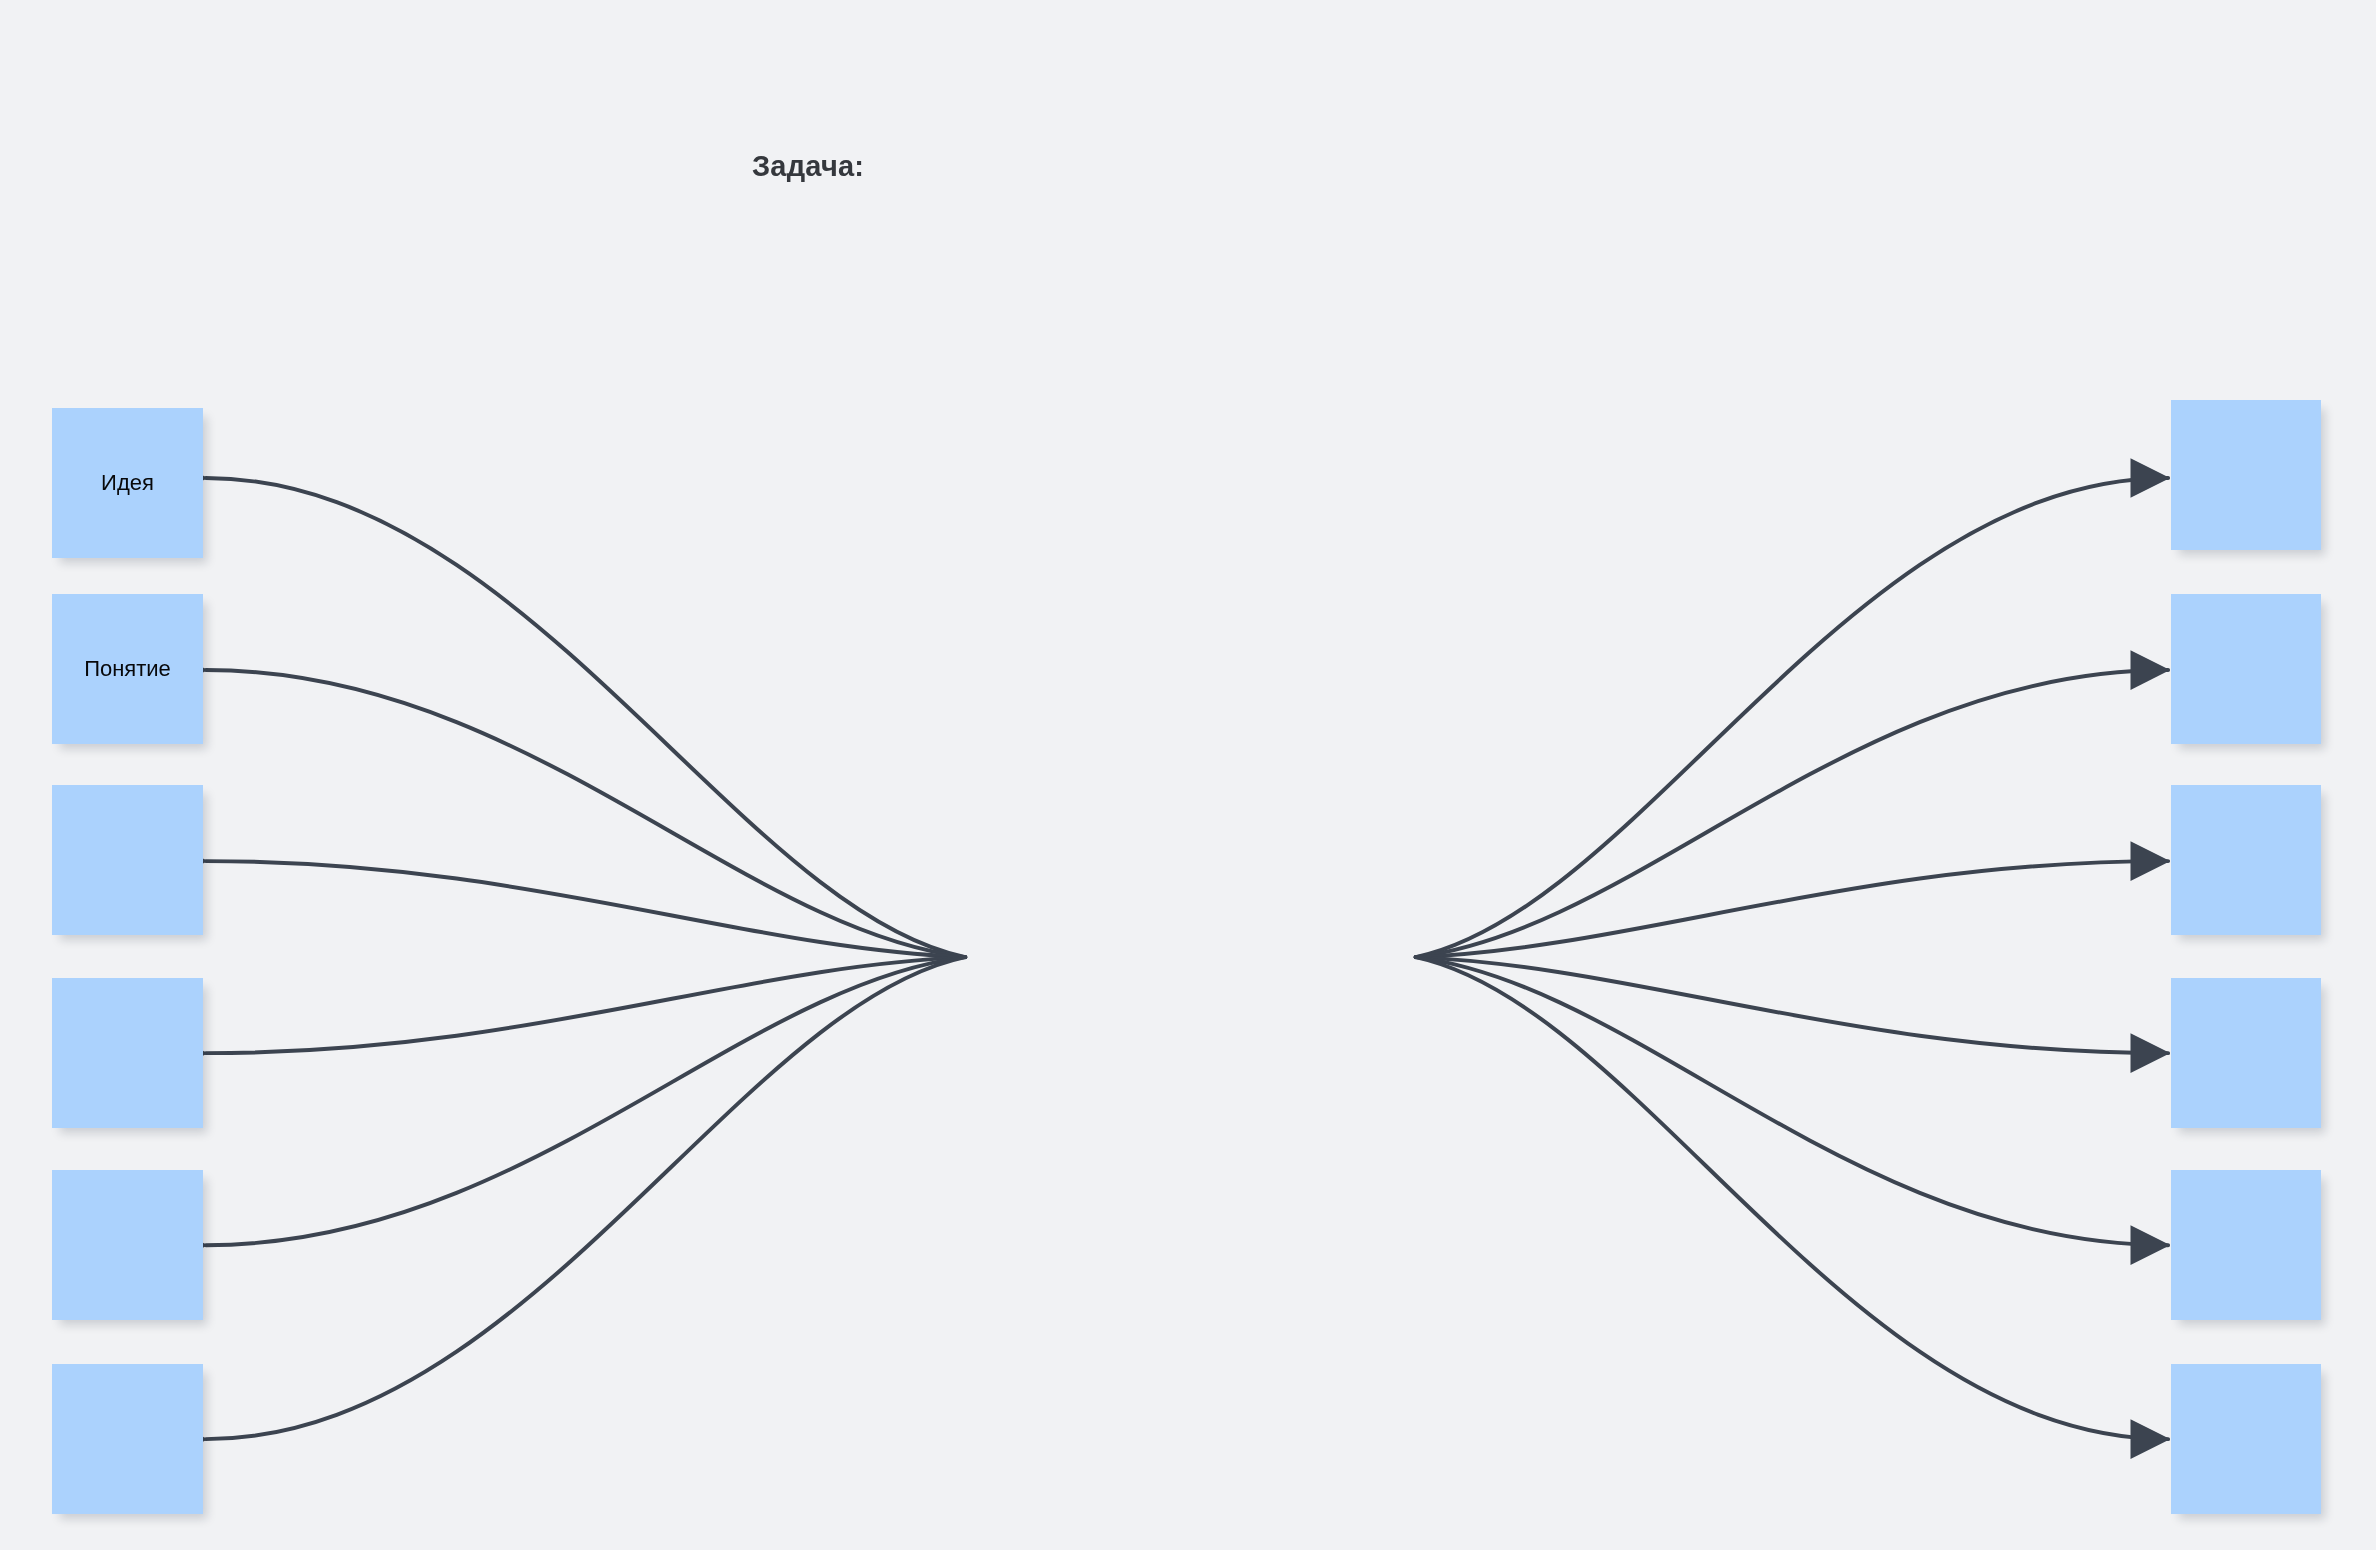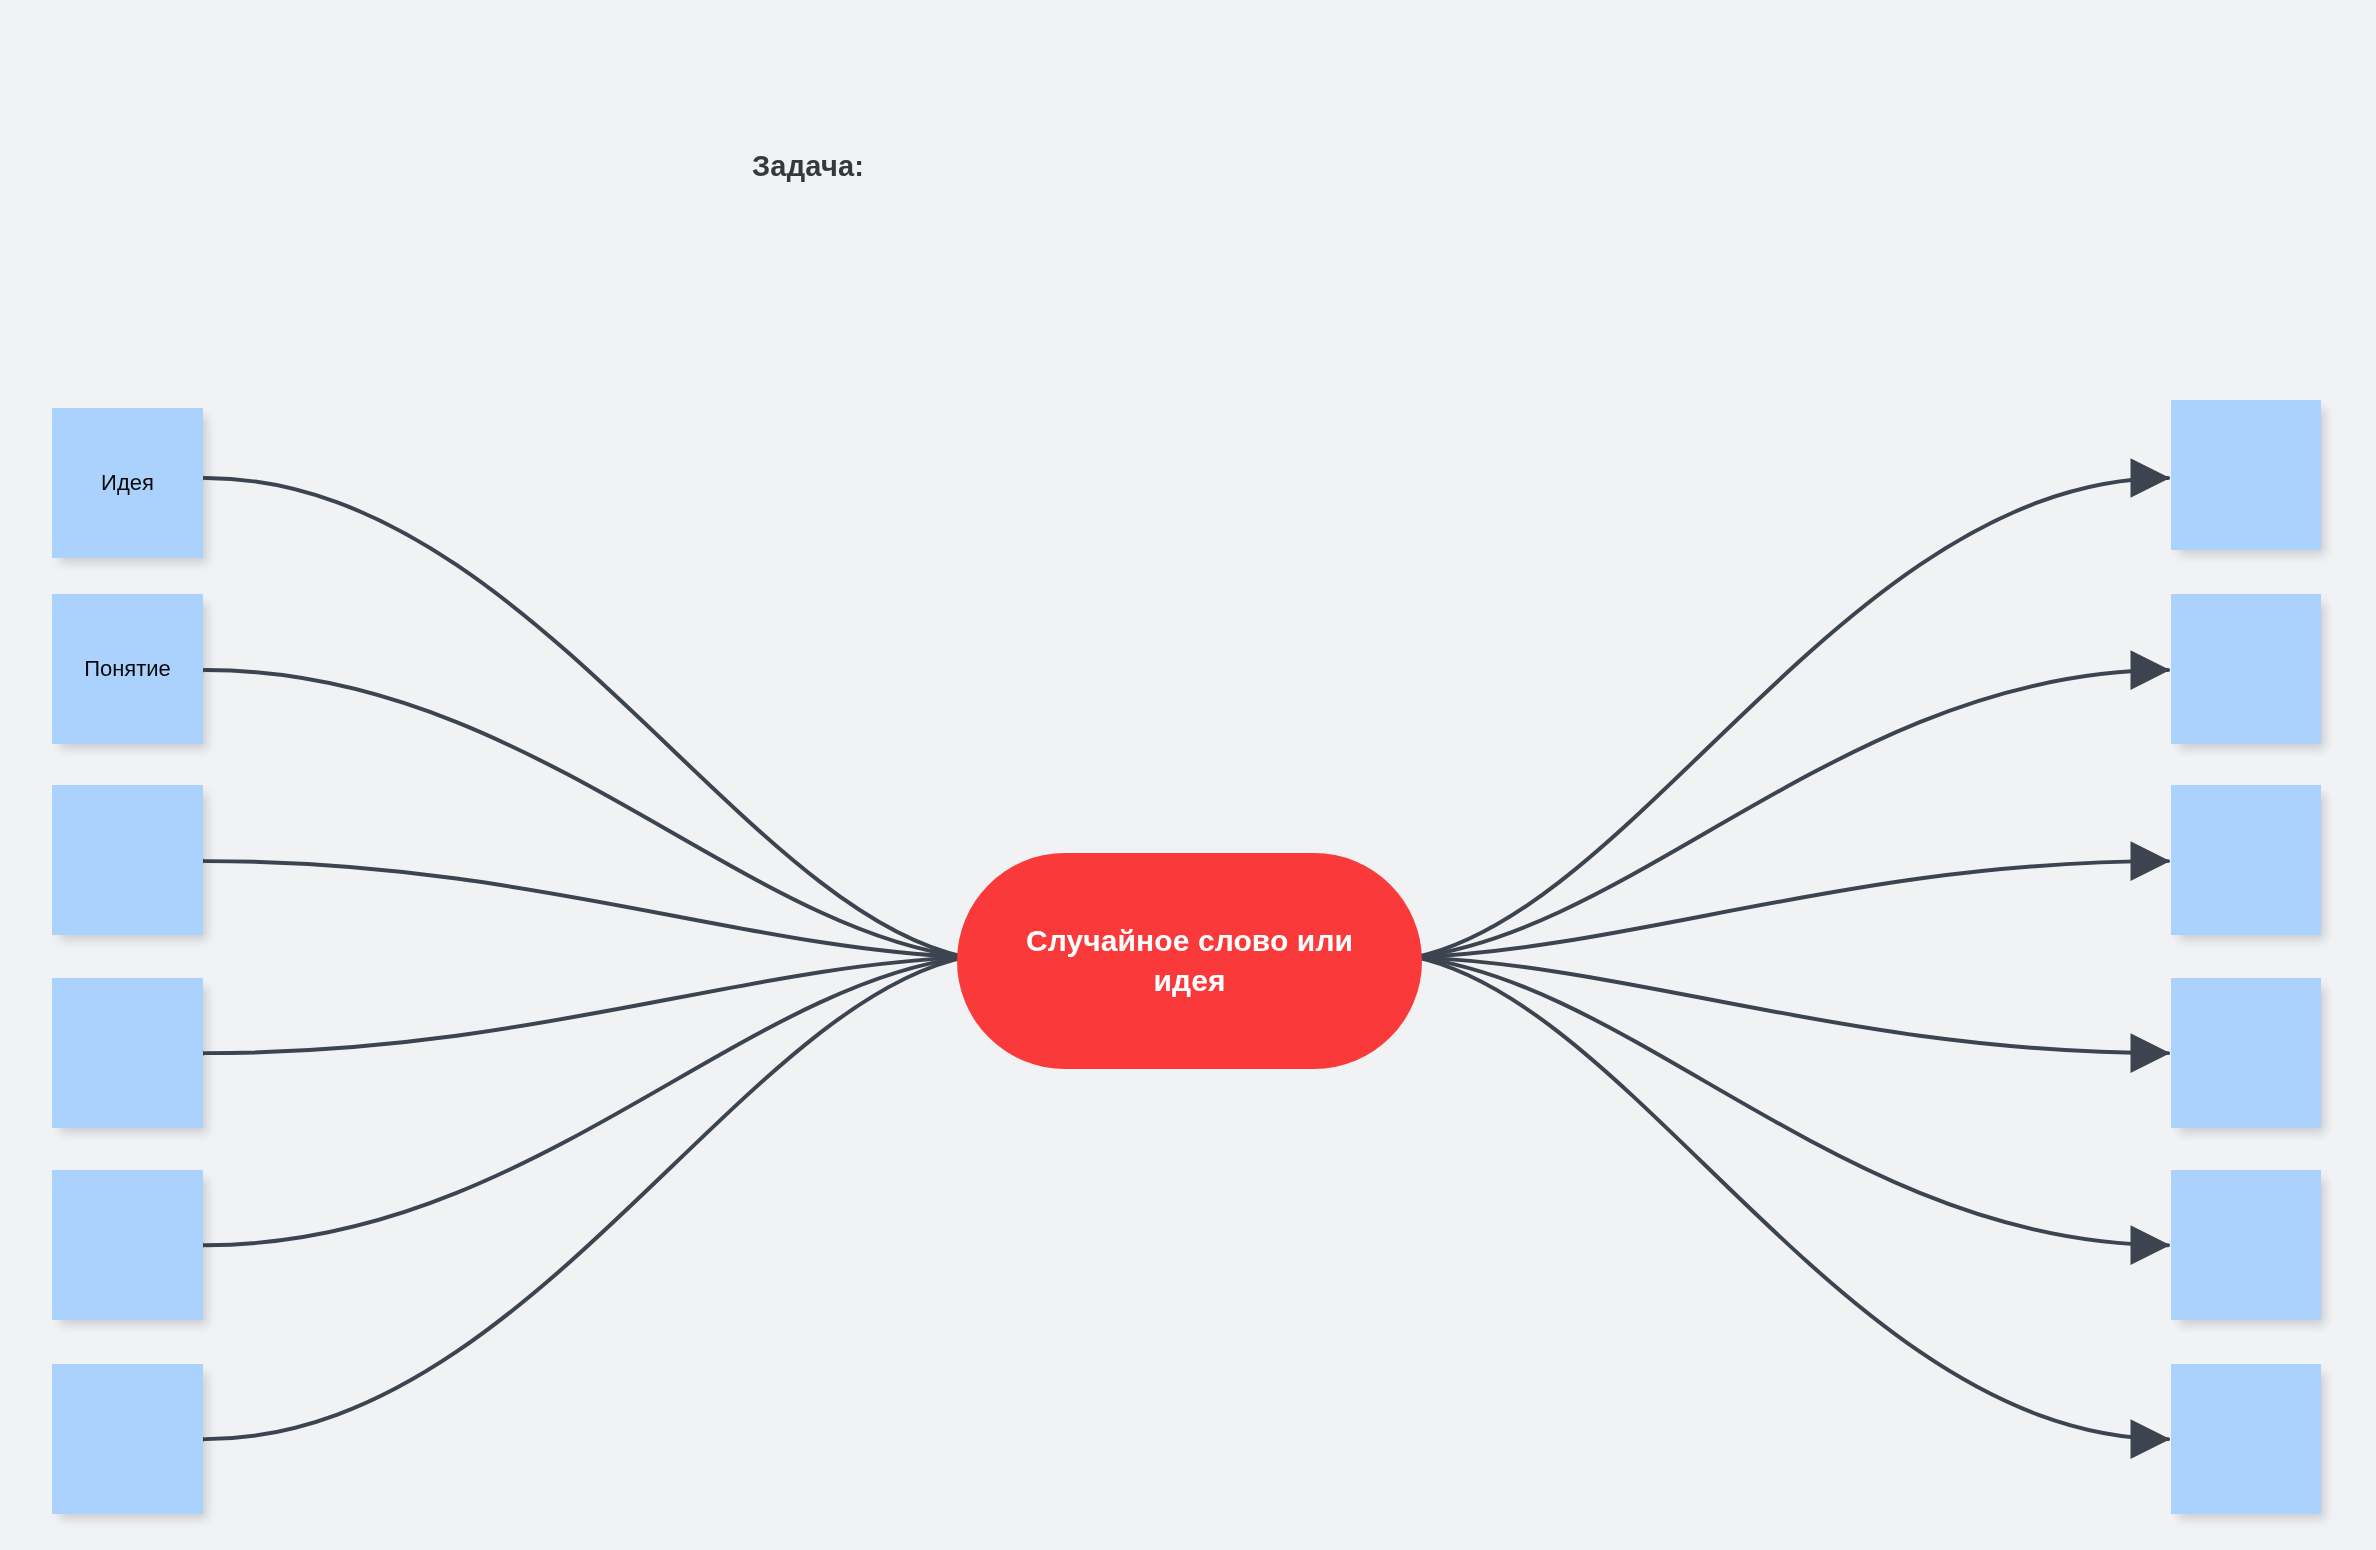--- a/index.html
+++ b/index.html
@@ -97,23 +97,20 @@
       <path d="M 1430 967 C 1658 957.3, 1870.8 870, 2190 870" fill="none" stroke="#3c4450" stroke-width="4" stroke-linecap="round" marker-end="url(#arrow-right)"></path>
       <path d="M 1430 967 C 1658 976.7, 1870.8 1064, 2190 1064" fill="none" stroke="#3c4450" stroke-width="4" stroke-linecap="round" marker-end="url(#arrow-right)"></path>
       <path d="M 1430 967 C 1658 996.1, 1870.8 1258, 2190 1258" fill="none" stroke="#3c4450" stroke-width="4" stroke-linecap="round" marker-end="url(#arrow-right)"></path>
       <path d="M 1430 967 C 1658 1015.7, 1870.8 1454, 2190 1454" fill="none" stroke="#3c4450" stroke-width="4" stroke-linecap="round" marker-end="url(#arrow-right)"></path>
     </svg>
 
   <div class="board-title" style="left: 752px; top: 150px;">
     <span>Задача:</span>
   </div>
 
-  <div class="hub" style="left: 957px; top: 853px; width: 465px; height: 216px; background: rgb(250, 58, 58);">
-    <span class="hub-text">Случайное слово или идея</span>
-  </div>
 
   <div id="left-column">
       <div class="sticky" style="left: 52px; top: 400px; width: 151px; height: 150px; background: rgb(171, 210, 253); margin-top: 8px;">
         <span class="sticky-text">Идея</span>
       </div>
       <div class="sticky" style="left: 52px; top: 594px; width: 151px; height: 150px; background: rgb(171, 210, 253);">
         <span class="sticky-text">Понятие</span>
       </div>
       <div class="sticky" style="left: 52px; top: 785px; width: 151px; height: 150px; background: rgb(171, 210, 253);">
         <span class="sticky-text"></span>

